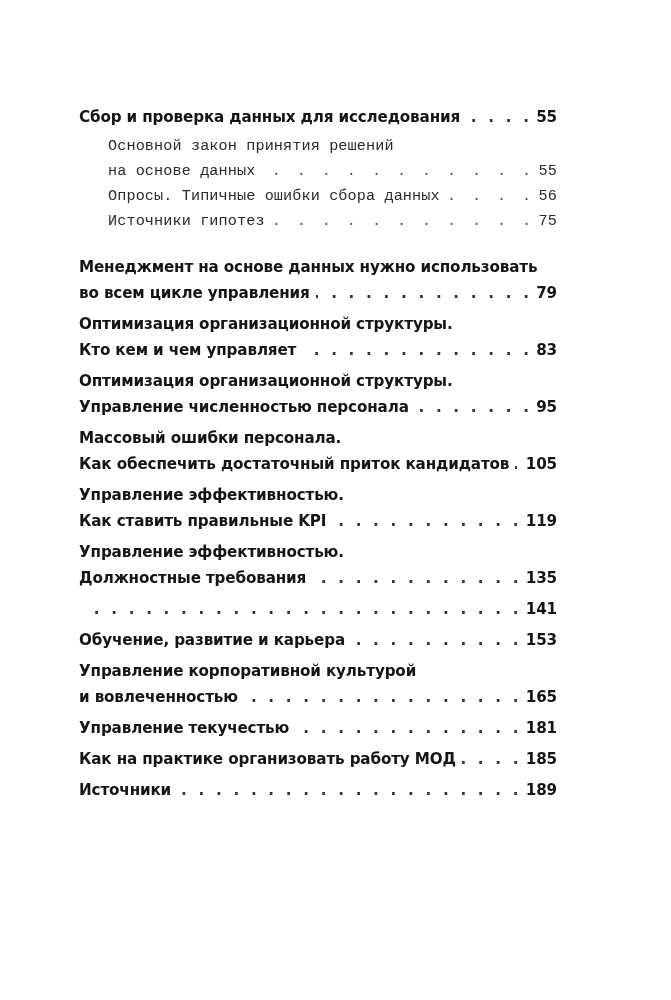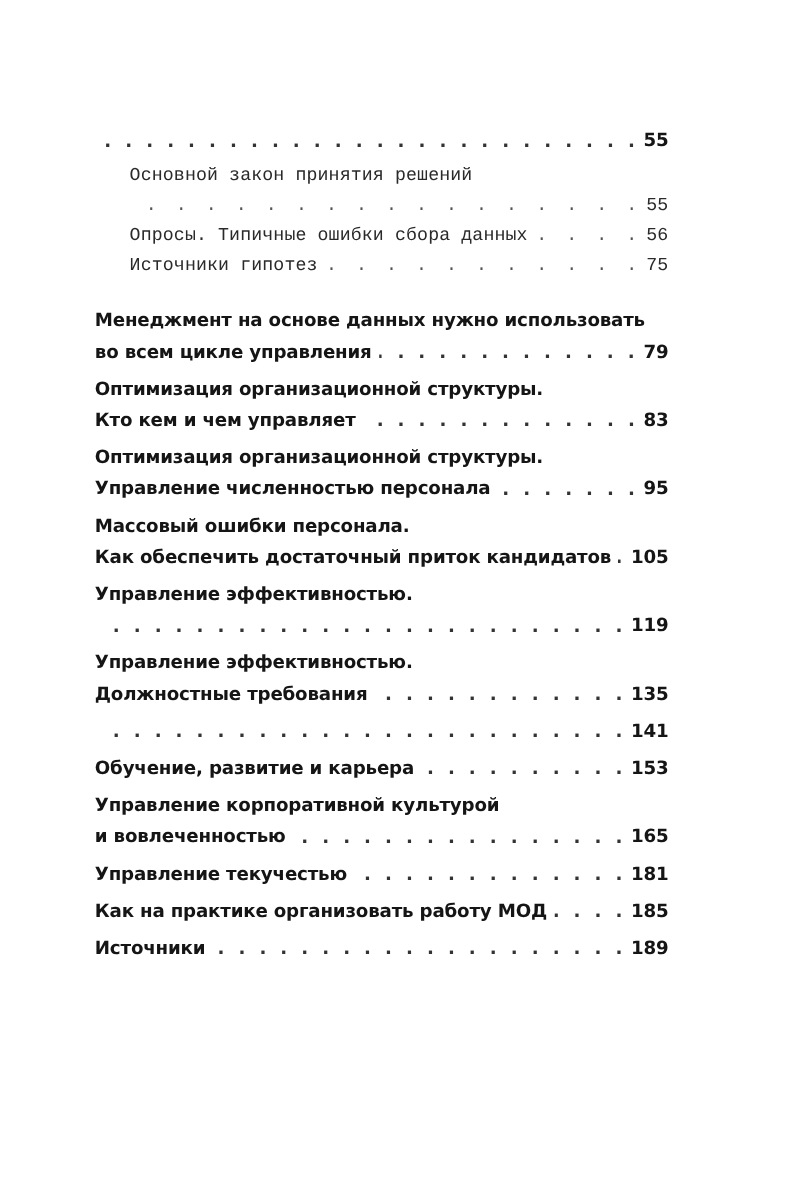--- a/index.html
+++ b/index.html
@@ -72,31 +72,33 @@
     .gap-m { height: 5px; }
     .gap-l { height: 20px; }
   </style>
 </head>
 <body>
 
 <div class="toc">
 
   <div class="entry main">
     <div class="line">
+      <span>Сбор и проверка данных для исследования</span>
       <span class="leader">. . . . . . . . . . . . . . . . . . . . . . . . . . . . . . . . . . . . . . . . . . . . . . . . . . . . . . . . . . . . . . . . . . . . . . . .</span>
       <span class="page">55</span>
     </div>
   </div>
   <div class="gap-s"></div>
 
   <div class="entry sub">
     <div class="line">
       <span>Основной закон принятия решений</span>
     </div>
     <div class="line">
+      <span>на основе данных</span>
       <span class="leader">. . . . . . . . . . . . . . . . . . . . . . . . . . . . . . . . . . . . . . . . . . . . . . . . . . . . . . . . . . . . . . . . . . . . . . . .</span>
       <span class="page">55</span>
     </div>
   </div>
   <div class="entry sub">
     <div class="line">
       <span>Опросы. Типичные ошибки сбора данных</span>
       <span class="leader">. . . . . . . . . . . . . . . . . . . . . . . . . . . . . . . . . . . . . . . . . . . . . . . . . . . . . . . . . . . . . . . . . . . . . . . .</span>
       <span class="page">56</span>
     </div>
@@ -156,20 +158,21 @@
       <span class="page">105</span>
     </div>
   </div>
   <div class="gap-m"></div>
 
   <div class="entry main">
     <div class="line">
       <span>Управление эффективностью.</span>
     </div>
     <div class="line">
+      <span>Как ставить правильные KPI</span>
       <span class="leader">. . . . . . . . . . . . . . . . . . . . . . . . . . . . . . . . . . . . . . . . . . . . . . . . . . . . . . . . . . . . . . . . . . . . . . . .</span>
       <span class="page">119</span>
     </div>
   </div>
   <div class="gap-m"></div>
 
   <div class="entry main">
     <div class="line">
       <span>Управление эффективностью.</span>
     </div>

